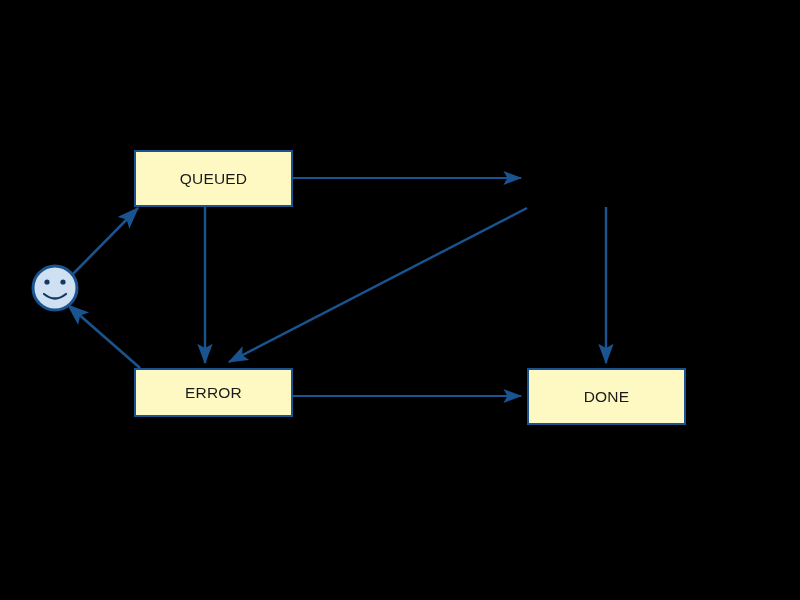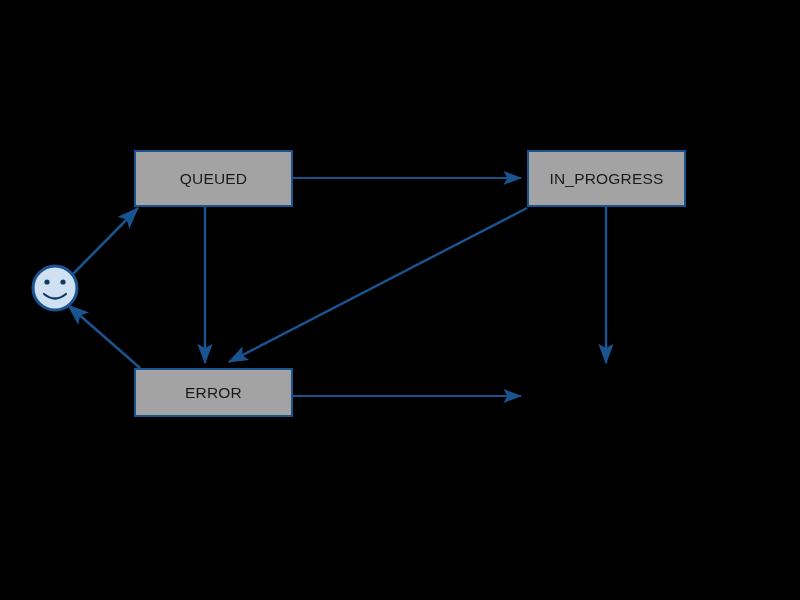--- a/index.html
+++ b/index.html
@@ -23,21 +23,21 @@
   #edge-layer {
     position: absolute;
     left: 0;
     top: 0;
     width: 800px;
     height: 600px;
   }
   .state-node {
     position: absolute;
     box-sizing: border-box;
-    background: #a3a3a3;
+    background: #fef9c3;
     border: 2px solid #1a5490;
     display: flex;
     align-items: center;
     justify-content: center;
   }
   .state-node-label {
     color: #1a1a1a;
     font-family: "Liberation Sans", sans-serif;
     font-size: 15.5px;
     font-weight: 400;
@@ -87,27 +87,27 @@
       <circle cx="47" cy="282" r="2.6" fill="#13395e"></circle>
       <circle cx="63" cy="282" r="2.6" fill="#13395e"></circle>
       <path d="M 44 294 Q 55 303 66 294" fill="none" stroke="#13395e" stroke-width="2.2" stroke-linecap="round"></path>
     </g>
   </svg>
 
   <div class="state-node" style="left:134px; top:150px; width:159px; height:57px;">
     <span class="state-node-label">QUEUED</span>
   </div>
 
-  <div class="state-node" style="left:527px; top:150px; width:159px; height:57px;">
-    <span class="state-node-label">IN_PROGRESS</span>
-  </div>
 
   <div class="state-node" style="left:134px; top:368px; width:159px; height:49px;">
     <span class="state-node-label">ERROR</span>
   </div>
 
+  <div class="state-node" style="left:527px; top:368px; width:159px; height:57px;">
+    <span class="state-node-label">DONE</span>
+  </div>
 
   <span class="edge-label" style="left:407px; top:178px;"></span>
   <span class="edge-label" style="left:205px; top:285px;"></span>
   <span class="edge-label" style="left:378px; top:285px;"></span>
   <span class="edge-label" style="left:606px; top:285px;"></span>
 
 </div>
 
 </body></html>

